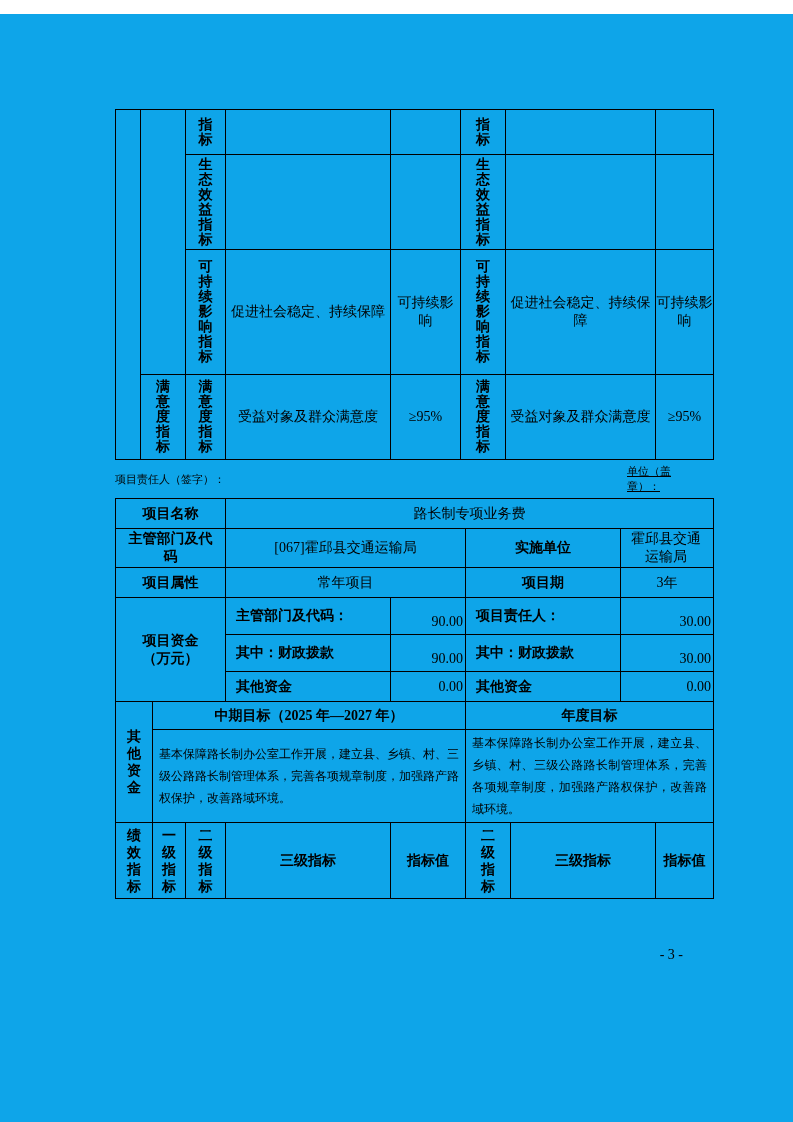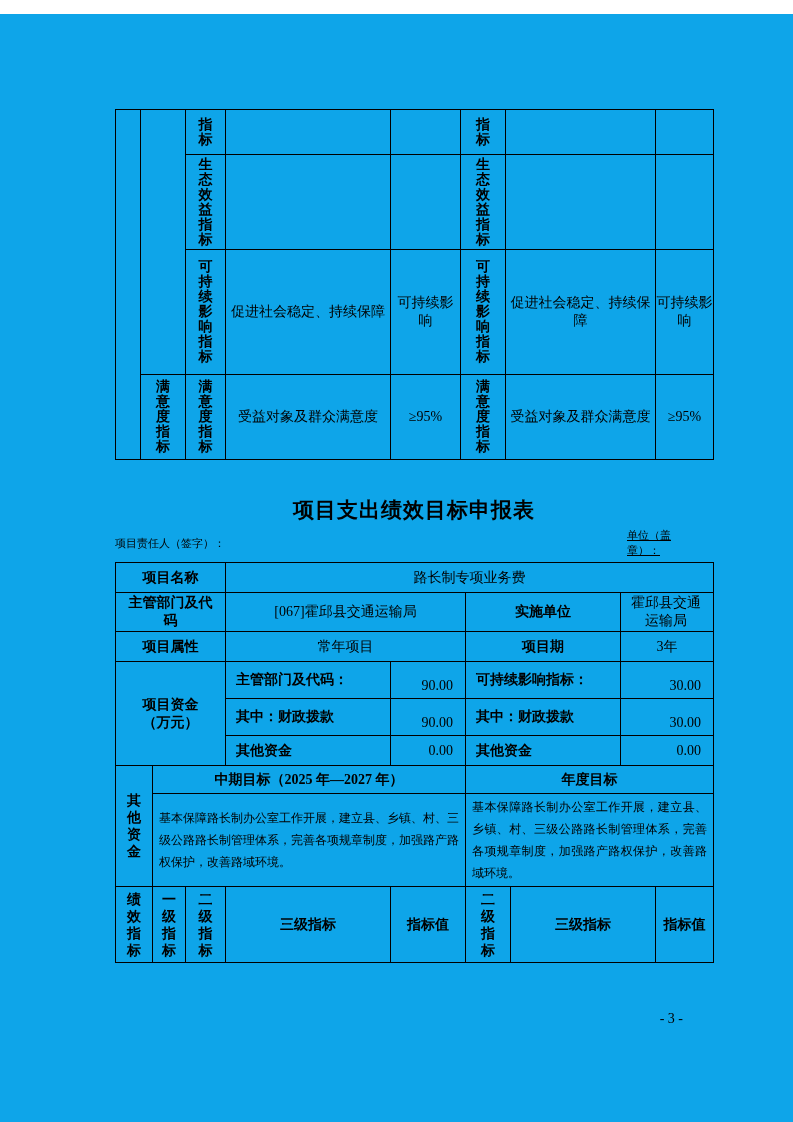--- a/index.html
+++ b/index.html
@@ -7,21 +7,21 @@
         font-family:"Liberation Serif","DejaVu Serif",serif;color:#000;}
   .content{position:absolute;left:115px;top:95px;width:598px;}
   table{border-collapse:collapse;table-layout:fixed;width:598px;}
   td{border:1px solid #000;font-size:14px;text-align:center;vertical-align:middle;padding:1px 3px;overflow:hidden;}
   .b{font-weight:bold;}
   .vtext{display:inline-block;width:1.15em;}
   .topt .vtext{line-height:15px;}
   .maint .vtext{line-height:17px;}
   .p0{padding-left:0;padding-right:0;}
   .tleft{text-align:left;padding-left:10px;}
-  .num{text-align:right;padding-right:12px;}
+  .num{text-align:right;padding-right:2px;}
   .vbot{vertical-align:bottom;padding-bottom:4px;}
   .wdept{display:inline-block;max-width:6.4em;}
   .wfunds{display:inline-block;max-width:4.6em;}
   .wnarrow{padding-left:4px;padding-right:6px;}
   .goal{font-size:12px;text-align:justify;text-align-last:left;line-height:22px;padding:2px 6px;}
   .title{margin-top:36px;text-align:center;font-size:21px;font-weight:bold;letter-spacing:1px;}
   .subtitle{margin-top:6px;text-align:center;font-size:14px;white-space:pre;}
   .sigrow{margin-top:4px;margin-bottom:4px;display:flex;justify-content:space-between;align-items:center;font-size:11px;}
   .unitlabel{width:74px;margin-right:12px;text-align:left;text-decoration:underline;}
   .footer{margin-top:48px;text-align:right;padding-right:30px;font-size:14px;}
@@ -75,21 +75,20 @@
           <td class="b"><span class="vtext">满意度指标</span></td>
           <td>受益对象及群众满意度</td>
           <td>≥95%</td>
           <td class="b"><span class="vtext">满意度指标</span></td>
           <td>受益对象及群众满意度</td>
           <td class="p0">≥95%</td>
         </tr>
       </tbody>
     </table>
 
-    <div class="title">项目支出绩效目标申报表</div>
     <div class="sigrow">
       <span>项目责任人（签字）：</span>
       <span class="unitlabel">单位（盖章）：</span>
     </div>
 
     <table class="maint">
       <colgroup>
         <col style="width:37px">
           <col style="width:33px">
           <col style="width:40px">
@@ -114,21 +113,21 @@
         <tr style="height:30px">
           <td colspan="3" class="b">项目属性</td>
           <td colspan="2">常年项目</td>
           <td colspan="2" class="b">项目期</td>
           <td colspan="2">3年</td>
         </tr>
         <tr style="height:37px">
           <td colspan="3" rowspan="3" class="b"><span class="wfunds">项目资金（万元）</span></td>
           <td class="tleft b">主管部门及代码：</td>
           <td class="num vbot">90.00</td>
-          <td colspan="2" class="tleft b">可持续影响指标：</td>
+          <td colspan="2" class="tleft b">项目责任人：</td>
           <td colspan="2" class="num vbot">30.00</td>
         </tr>
         <tr style="height:37px">
           <td class="tleft b">其中：财政拨款</td>
           <td class="num vbot">90.00</td>
           <td colspan="2" class="tleft b">其中：财政拨款</td>
           <td colspan="2" class="num vbot">30.00</td>
         </tr>
         <tr style="height:30px">
           <td class="tleft b">其他资金</td>

